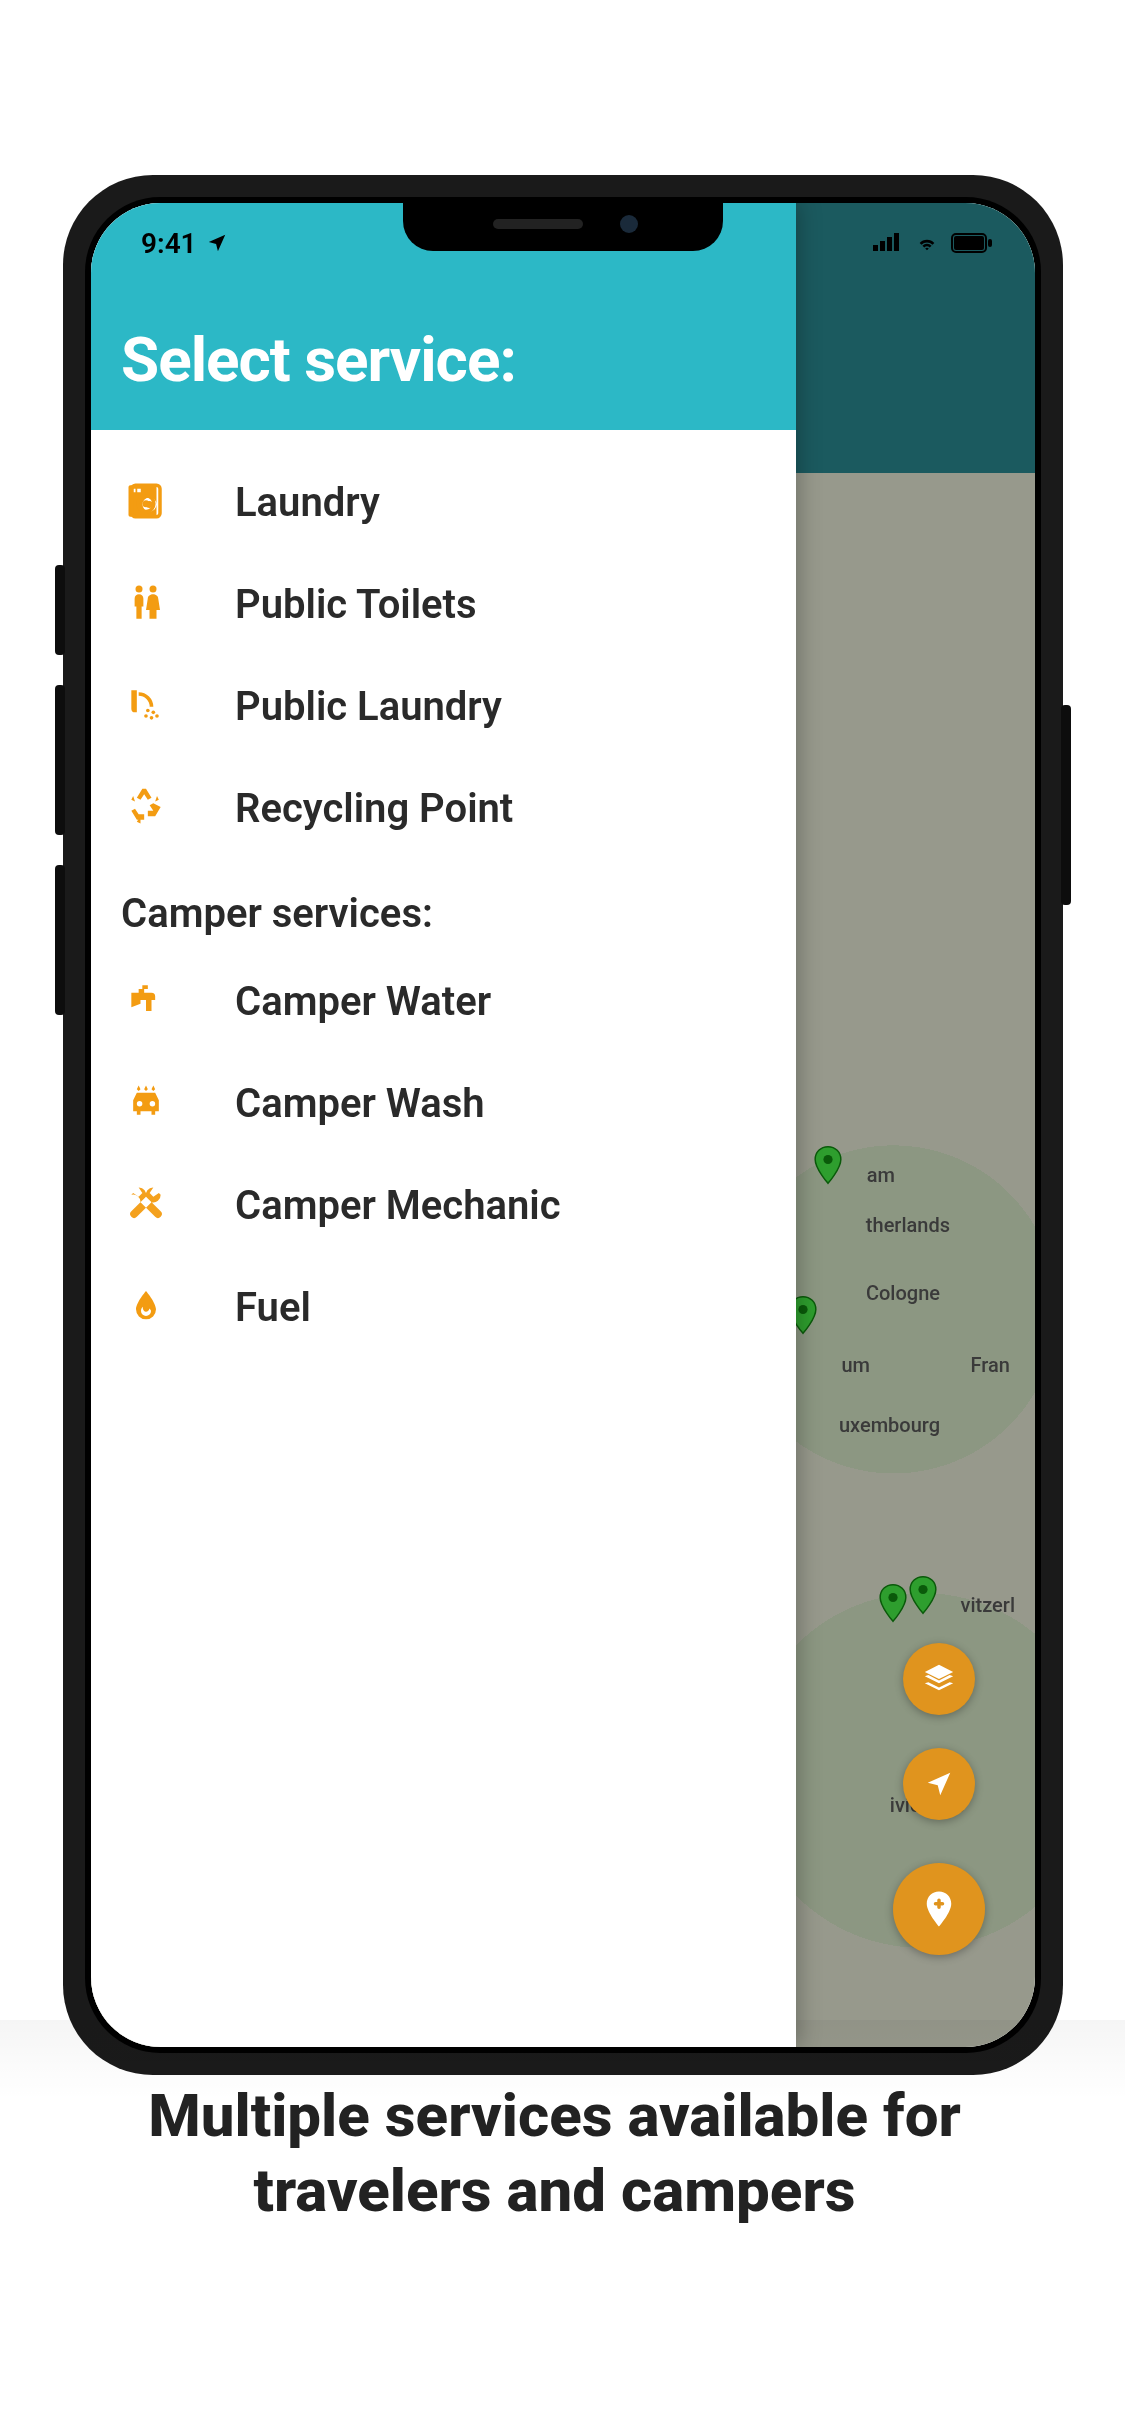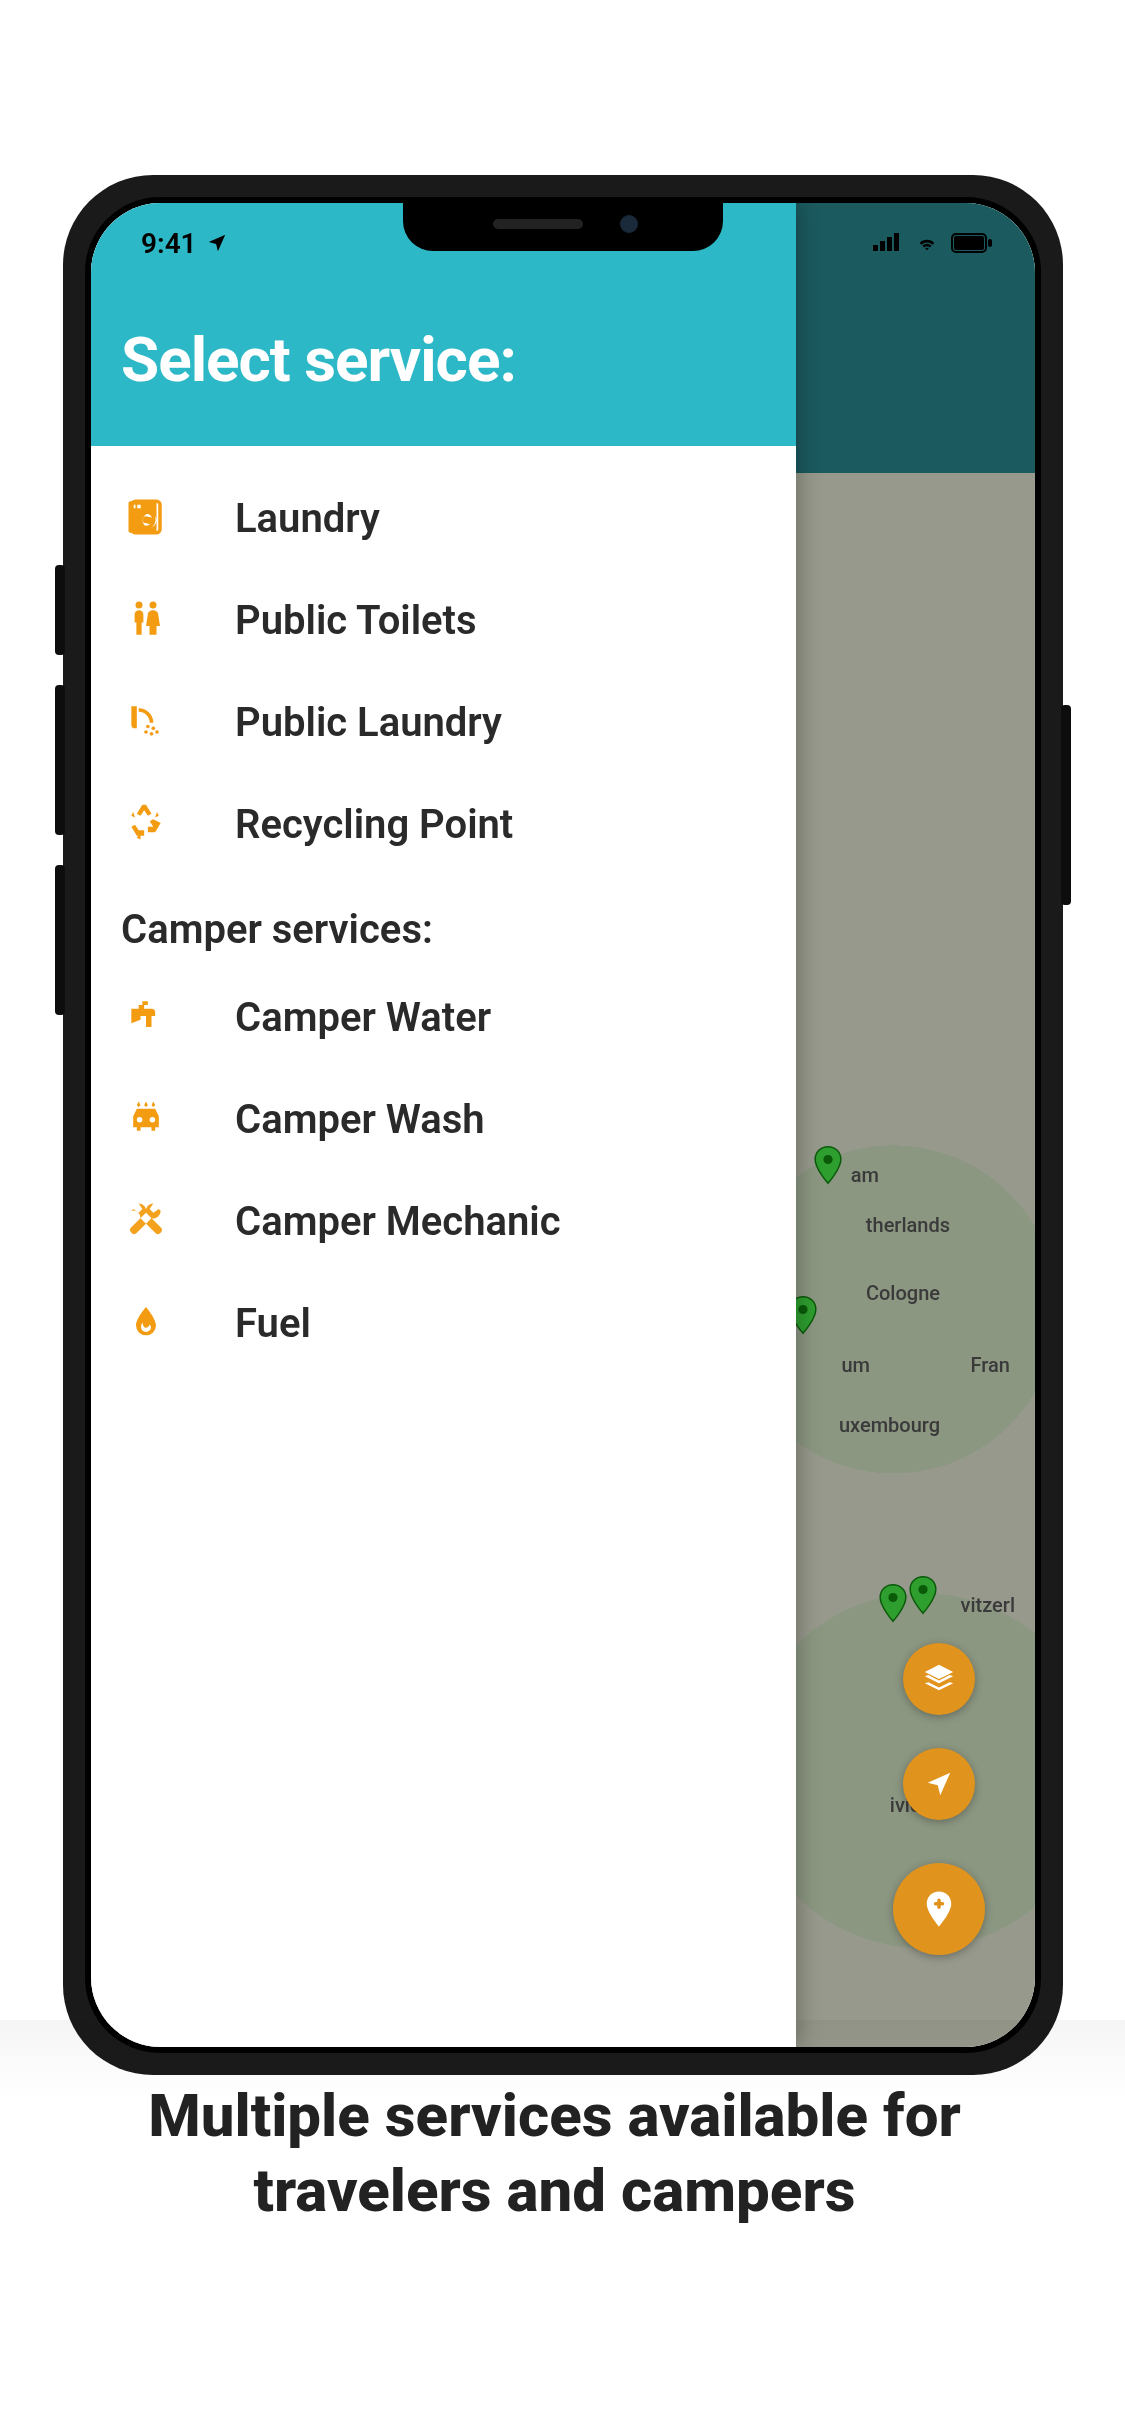--- a/index.html
+++ b/index.html
@@ -113,21 +113,21 @@
     position: absolute;
     top: 0; left: 0;
     width: 705px;
     height: 100%;
     background: #fff;
     box-shadow: 4px 0 20px rgba(0,0,0,0.25);
     z-index: 40;
   }
   .drawer-header {
     background: #2cb8c6;
-    padding: 120px 30px 50px 30px;
+    padding: 120px 30px 34px 30px;
   }
   .drawer-title {
     color: #fff;
     font-size: 62px;
     font-weight: 700;
     letter-spacing: -1px;
   }
   .drawer-body { padding: 20px 0; }
   .service-row {
     display: flex;
@@ -201,21 +201,21 @@
   <div class="side-btn vol2"></div>
   <div class="side-btn vol3"></div>
   <div class="side-btn pwr"></div>
   <div class="phone-inner">
     <div class="notch"></div>
     <div class="screen">
 
       <div class="map-bg"></div>
       <div class="header-bar"></div>
 
-      <div class="map-label" style="right:156px; top:960px;">am</div>
+      <div class="map-label" style="right:140px; top:960px;">am</div>
       <div class="map-label" style="right:85px; top:1010px;">therlands</div>
       <div class="map-label" style="right:95px; top:1078px;">Cologne</div>
       <div class="map-label" style="right:165px; top:1150px;">um</div>
       <div class="map-label" style="right:25px; top:1150px;">Fran</div>
       <div class="map-label" style="right:95px; top:1210px;">uxembourg</div>
       <div class="map-label" style="right:20px; top:1390px;">vitzerl</div>
       <div class="map-label" style="right:70px; top:1590px;">ivionaco</div>
 
       <svg class="map-pin" style="right:185px; top:940px;" viewBox="0 0 24 24">
           <path fill="#2e9e2e" stroke="#0a5a0a" stroke-width="0.8" d="M12 2C8 2 5 5 5 9c0 5 7 13 7 13s7-8 7-13c0-4-3-7-7-7z"></path>

